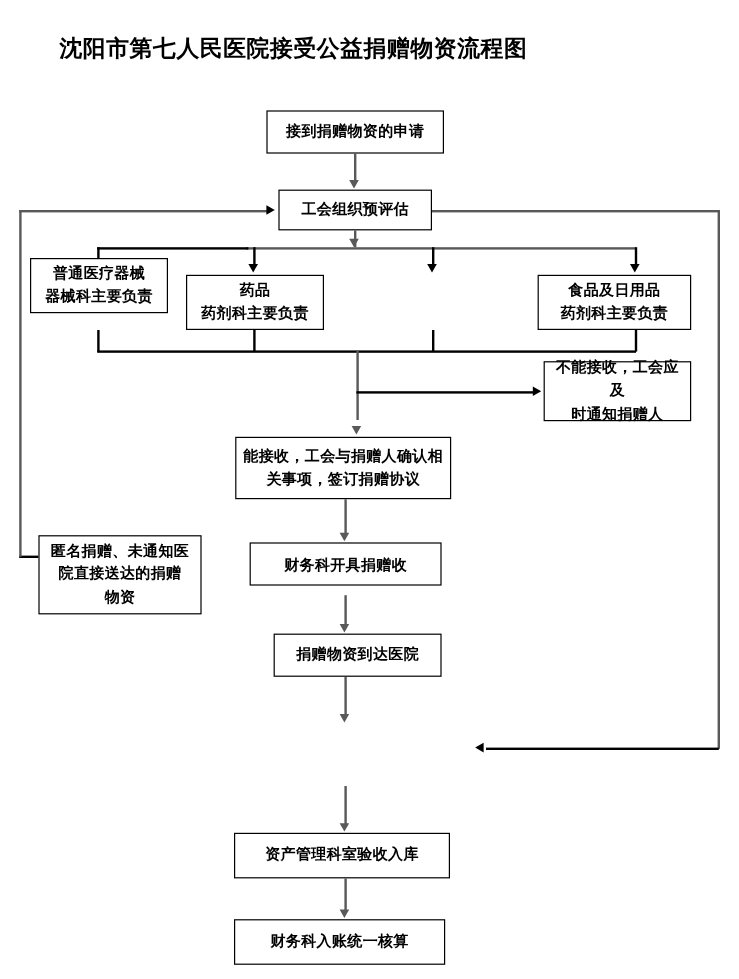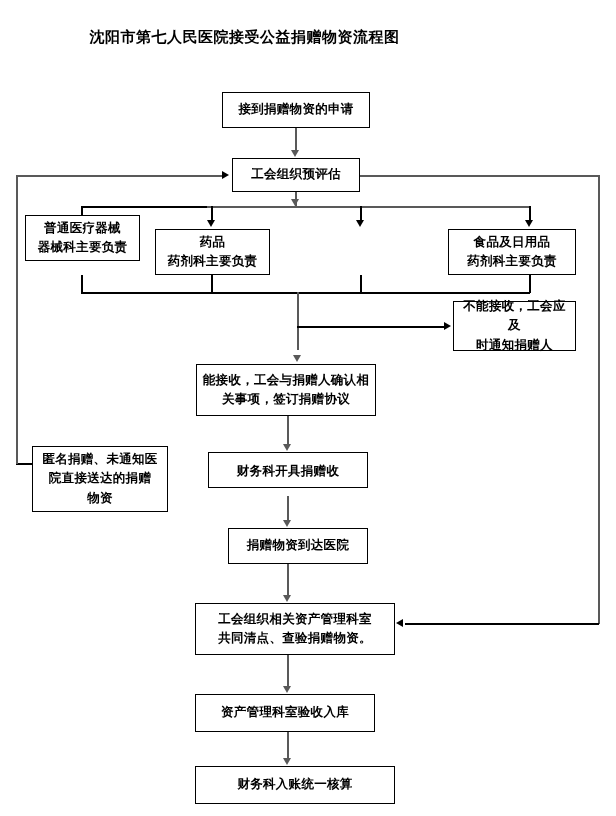--- a/index.html
+++ b/index.html
@@ -16,21 +16,21 @@
     height: 816px;
     background: #ffffff;
     overflow: hidden;
   }
   #title {
     position: absolute;
     left: 0;
     top: 28px;
     width: 489px;
     text-align: center;
-    font-size: 15px;
+    font-size: 19px;
     font-weight: bold;
     letter-spacing: 0.5px;
     color: #000000;
     font-family: "Liberation Sans", "DejaVu Sans", sans-serif;
   }
   .node {
     position: absolute;
     box-sizing: border-box;
     border: 1.4px solid #000000;
     background: #ffffff;
@@ -145,32 +145,26 @@
   </div>
 
   <div class="node topalign" style="left:208px; top:452px; width:160px; height:36px;">
     <span class="txt">财务科开具捐赠收</span>
   </div>
 
   <div class="node" style="left:228px; top:528px; width:140px; height:36px;">
     <span class="txt">捐赠物资到达医院</span>
   </div>
 
-  <div class="node" style="left:195px; top:603px; width:200px; height:52px;">
-    <span class="txt">
-      <span>工会组织相关资产管理科室</span><br>
-      <span>共同清点、查验捐赠物资。</span>
-    </span>
-  </div>
 
   <div class="node" style="left:195px; top:694px; width:180px; height:38px;">
     <span class="txt">资产管理科室验收入库</span>
   </div>
 
-  <div class="node" style="left:195px; top:766px; width:200px; height:38px;">
+  <div class="node" style="left:195px; top:766px; width:176px; height:38px;">
     <span class="txt">财务科入账统一核算</span>
   </div>
 
   <div class="ln vt" style="left:295px; top:128px; height:24px;"></div>
   <div class="arrow-d" style="left:290.5px; top:150px;"></div>
 
   <div class="ln vt" style="left:295px; top:192px; height:14px;"></div>
   <div class="arrow-d" style="left:290.5px; top:199px;"></div>
 
   <div class="ln hz" style="left:205px; top:206px; width:325px;"></div>

